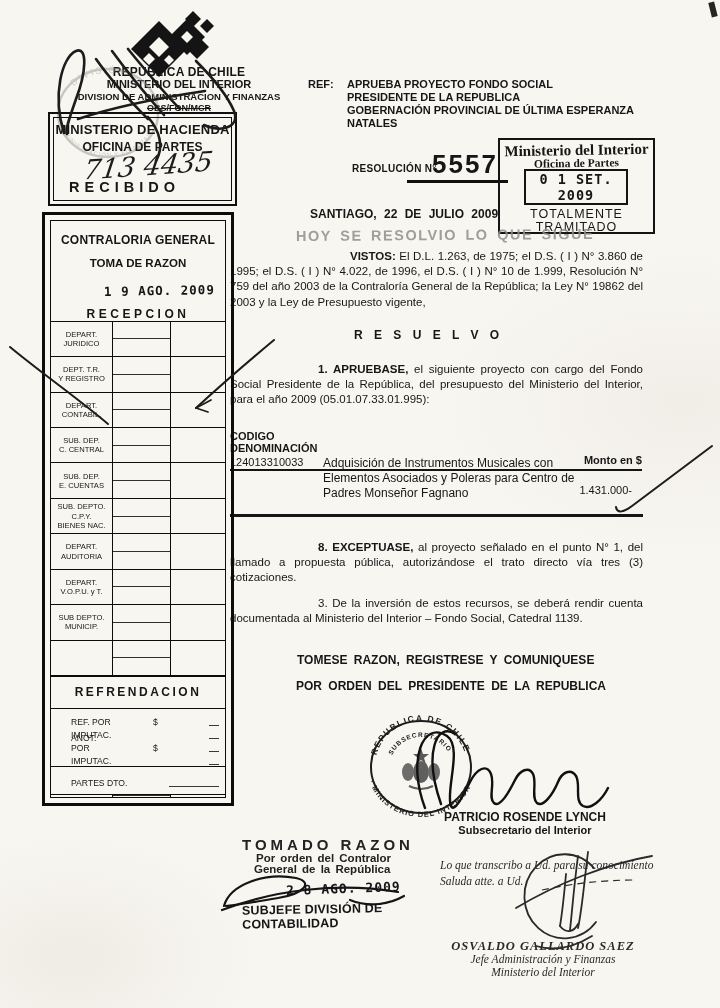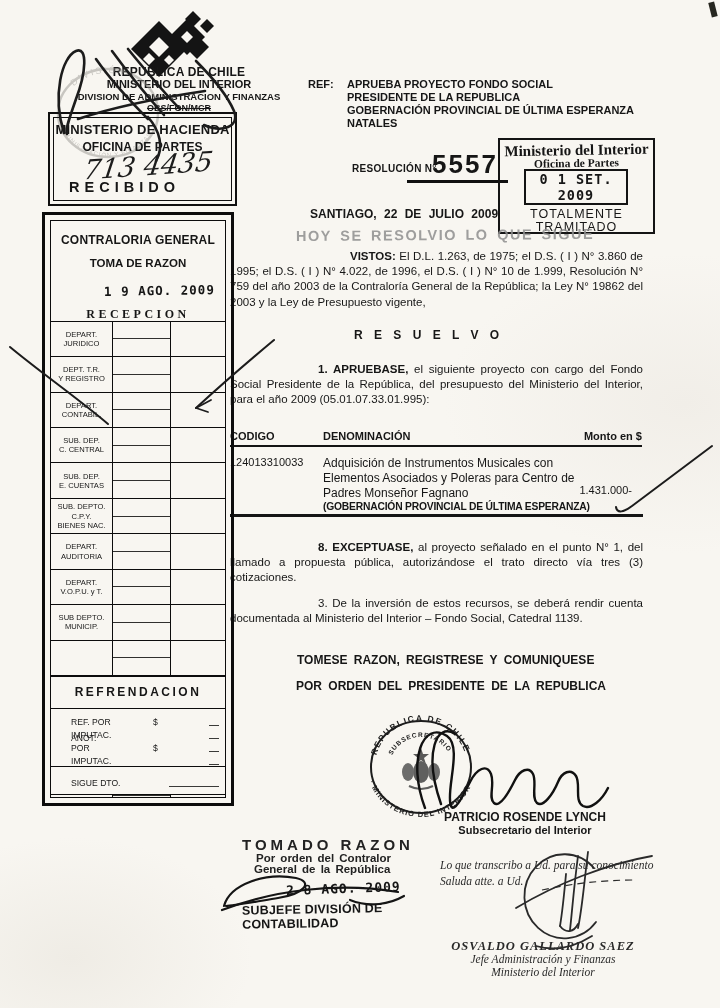--- a/index.html
+++ b/index.html
@@ -59,21 +59,21 @@
   .p-vistos { left:230px; top:249px; text-indent:120px; }
   .p-1 { left:230px; top:362px; text-indent:88px; }
   .p-2 { left:230px; top:540px; text-indent:88px; }
   .p-3 { left:230px; top:596px; text-indent:88px; }
   .resuelvo { left:354px; top:328px; font-size:12px; font-weight:bold; letter-spacing:4px; }
   .tomese { left:297px; top:653px; font-size:12px; font-weight:bold; word-spacing:3px; }
   .pororden { left:296px; top:679px; font-size:12px; font-weight:bold; word-spacing:3px; }
 
   
   .tbl-head { left:230px; top:430px; width:412px; border-bottom:2px solid #141414; padding-bottom:3px;
-              display:flex; font-size:11px; font-weight:bold; }
+              display:flex; font-size:11px; font-weight:bold;flex-direction:column; }
   .th-cod { width:93px; } .th-den { flex:1; } .th-monto { text-align:right; }
   .row-code { left:230px; top:456px; font-size:11px; }
   .row-desc { left:323px; top:456px; width:270px; font-size:12px; line-height:15px; }
   .row-gob  { left:323px; top:501px; font-size:10.3px; font-weight:bold; letter-spacing:-.2px; }
   .row-amt  { left:532px; top:484px; width:100px; text-align:right; font-size:11px; }
   .tbl-line { left:230px; top:514px; width:413px; height:3px; background:#151515; }
 
   
   .subsec-name { left:440px; top:810px; width:170px; text-align:center; font-size:12px; font-weight:bold; }
   .subsec-title { left:440px; top:824px; width:170px; text-align:center; font-size:11px; font-weight:bold; }
@@ -94,21 +94,21 @@
   .tx-t2 { left:448px; top:966px; width:190px; text-align:center; font-size:11.5px; }
 
   
   .sidebar { left:42px; top:212px; width:192px; height:594px; border:3px solid #0c0c0c; padding:5px; }
   .sb-inner { width:100%; height:100%; border:1.5px solid #0c0c0c; display:flex; flex-direction:column; }
   .sb-head { height:110px; text-align:center; position:relative; }
   .sbh1 { font-size:12px; font-weight:bold; margin-top:12px; letter-spacing:.2px; }
   .sbh2 { font-size:11.5px; font-weight:bold; margin-top:10px; }
   .sb-date { position:absolute; right:10px; top:62px; font-family:"DejaVu Sans Mono", monospace;
              font-size:12.5px; font-weight:bold; letter-spacing:1px; transform:rotate(-1deg); }
-  .sbh3 { position:absolute; left:0; right:0; top:86px; font-size:12px; font-weight:bold; letter-spacing:3.5px;font-family:Liberation Serif, serif; }
+  .sbh3 { position:absolute; left:0; right:0; top:86px; font-size:12px; font-weight:bold; letter-spacing:3.5px; }
   .sb-row { display:flex; height:39px; border-top:1.6px solid #0c0c0c; }
   .sb-label { width:62px; border-right:1.6px solid #0c0c0c; display:flex; align-items:center; justify-content:center;
               text-align:center; font-size:7.6px; line-height:1.2; padding:1px; }
   .sb-mid { width:58px; border-right:1.6px solid #0c0c0c; display:flex; flex-direction:column; }
   .sb-sub { flex:1; } .sb-sub:first-child { border-bottom:1.2px solid #30302e; }
   .sb-right { flex:1; }
   .sb-reftitle { height:36px; border-top:2.5px solid #0c0c0c; display:flex; align-items:center; justify-content:center;
                  font-size:12px; font-weight:bold; letter-spacing:2.5px; }
   .sb-form { height:62px; border-top:1.6px solid #0c0c0c; padding:5px 6px 0 20px; }
   .sb-fline { display:flex; align-items:flex-end; height:13px; font-size:8.6px;gap:40px; }
@@ -195,21 +195,20 @@
 
   <div class="abs para p-1"><b>1.  APRUEBASE,</b><span> el siguiente proyecto con cargo del Fondo Social Presidente de la República, del presupuesto del Ministerio del Interior, para el año 2009 (05.01.07.33.01.995):</span></div>
 
   <div class="abs tbl-head">
     <div class="th-cod">CODIGO</div>
     <div class="th-den">DENOMINACIÓN</div>
     <div class="th-monto">Monto en $</div>
   </div>
   <div class="abs row-code">124013310033</div>
   <div class="abs row-desc">Adquisición de Instrumentos Musicales con Elementos Asociados y Poleras para Centro de Padres Monseñor Fagnano</div>
-  <div class="abs row-gob">(GOBERNACIÓN PROVINCIAL DE ÚLTIMA ESPERANZA)</div>
   <div class="abs row-amt">1.431.000-</div>
   <div class="abs tbl-line"></div>
 
   <div class="abs para p-2"><b>8. EXCEPTUASE,</b><span> al proyecto señalado en el punto N° 1, del llamado a propuesta pública, autorizándose el trato directo vía tres (3) cotizaciones.</span></div>
   <div class="abs para p-3"><span>3. De la inversión de estos recursos, se deberá rendir cuenta documentada al Ministerio del Interior – Fondo Social, Catedral 1139.</span></div>
 
   <div class="abs tomese">TOMESE RAZON,  REGISTRESE  Y  COMUNIQUESE</div>
   <div class="abs pororden">POR ORDEN DEL PRESIDENTE  DE LA  REPUBLICA</div>
 
   <svg class="abs" style="left:353px; top:714px;" width="138" height="108" viewBox="0 0 138 108">
@@ -361,21 +360,21 @@
         </div>
         <div class="sb-fline">
           <span class="sb-flabel">IMPUTAC.</span>
           <span class="sb-fcur"></span>
           <span class="sb-frule"></span>
         </div>
       </div>
 
       <div class="sb-deduc">
         <div class="sb-fline">
-          <span class="sb-flabel">SIGUE DTO.</span>
+          <span class="sb-flabel">PARTES DTO.</span>
           <span class="sb-frule"></span>
         </div>
       </div>
 
       <div class="sb-bottom">
         <div class="sb-label"></div>
         <div class="sb-mid">
             <div class="sb-sub"></div>
             <div class="sb-sub"></div>
           </div>

